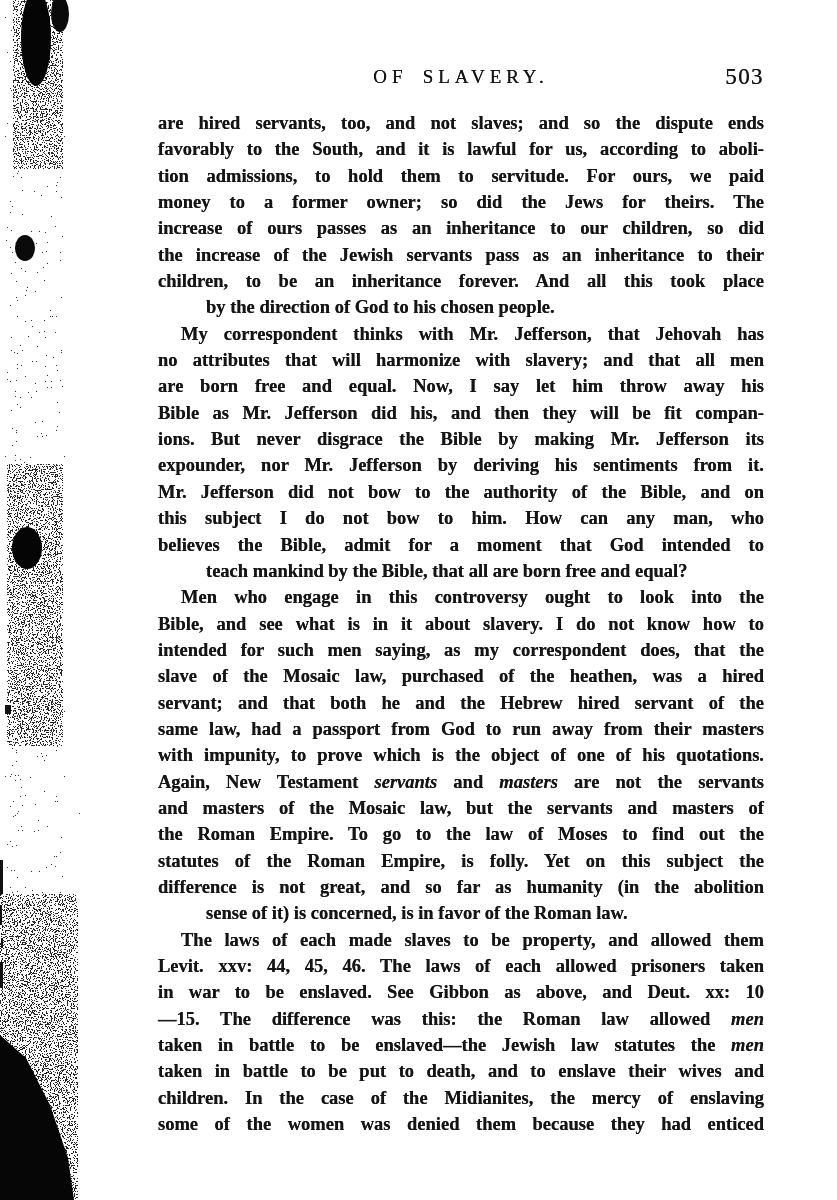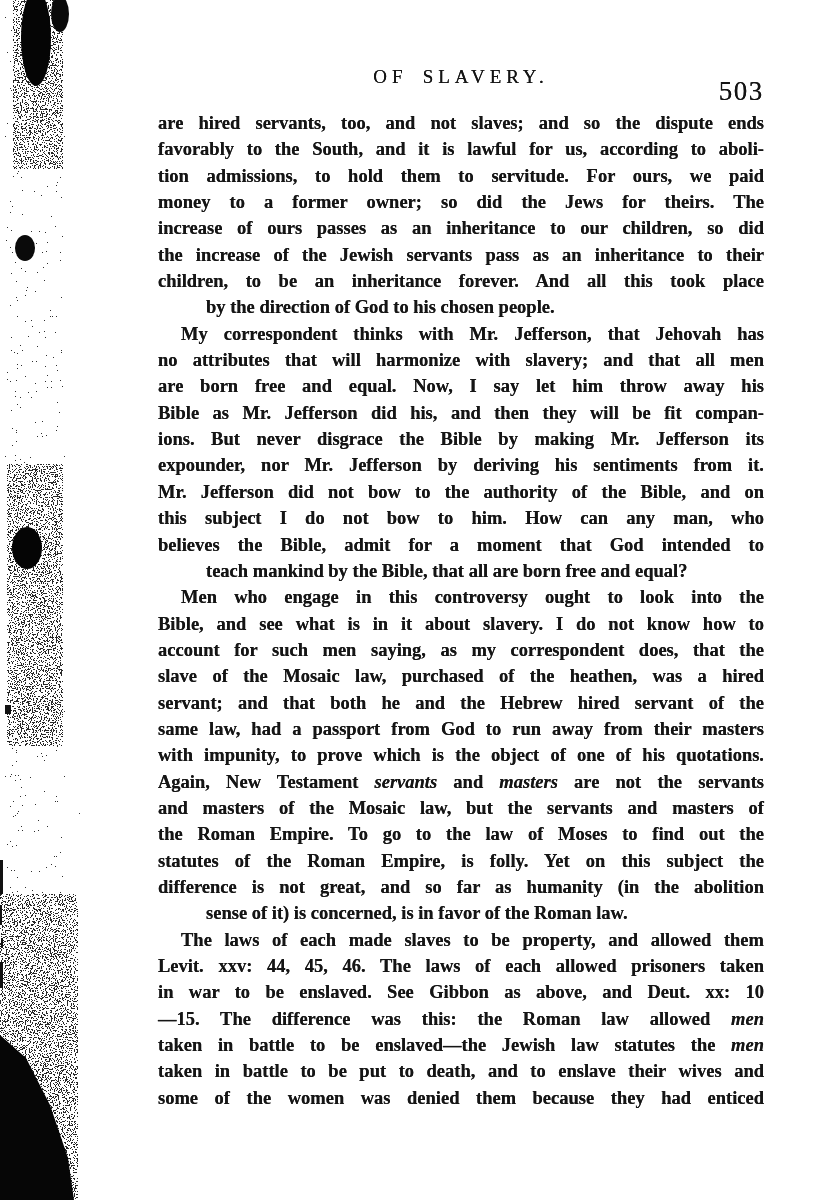--- a/index.html
+++ b/index.html
@@ -33,22 +33,22 @@
     text-align: center;
     font-size: 19px;
     letter-spacing: 0.26em;
     word-spacing: 0.30em;
     font-weight: 400;
     text-shadow: 0 0 0.6px rgba(10,10,10,0.9);
   }
   .page-number {
     position: absolute;
     right: 0;
-    top: 12px;
-    font-size: 27px;
+    top: 0;
+    font-size: 23px;
     letter-spacing: 0.06em;
     text-shadow: 0 0 0.6px rgba(10,10,10,0.9);
   }
 
   
   .text-block {
     position: absolute;
     left: 158px;
     top: 110px;
     width: 606px;
@@ -163,36 +163,37 @@
         <div class="line">ions.  But never disgrace the Bible by making Mr. Jefferson its</div>
         <div class="line">expounder, nor Mr. Jefferson by deriving his sentiments from it.</div>
         <div class="line">Mr. Jefferson did not bow to the authority of the Bible, and on</div>
         <div class="line">this subject I do not bow to him.  How can any man, who</div>
         <div class="line">believes the Bible, admit for a moment that God intended to</div>
         <div class="line last">teach mankind by the Bible, that all are born free and equal?</div>
       </div>
       <div class="paragraph">
         <div class="line indent">Men who engage in this controversy ought to look into the</div>
         <div class="line">Bible, and see what is in it about slavery.  I do not know how to</div>
-        <div class="line">account for such men saying, as my correspondent does, that the</div>
+        <div class="line">intended for such men saying, as my correspondent does, that the</div>
         <div class="line">slave of the Mosaic law, purchased of the heathen, was a hired</div>
         <div class="line">servant; and that both he and the Hebrew hired servant of the</div>
         <div class="line">same law, had a passport from God to run away from their masters</div>
         <div class="line">with impunity, to prove which is the object of one of his quotations.</div>
         <div class="line"><span>Again, New Testament </span><span class="italic">servants</span><span> and </span><span class="italic">masters</span><span> are not the servants</span></div>
         <div class="line">and masters of the Mosaic law, but the servants and masters of</div>
         <div class="line">the Roman Empire.  To go to the law of Moses to find out the</div>
         <div class="line">statutes of the Roman Empire, is folly.  Yet on this subject the</div>
         <div class="line">difference is not great, and so far as humanity (in the abolition</div>
         <div class="line last">sense of it) is concerned, is in favor of the Roman law.</div>
       </div>
       <div class="paragraph">
         <div class="line indent">The laws of each made slaves to be property, and allowed them</div>
         <div class="line">Levit. xxv: 44, 45, 46.  The laws of each allowed prisoners taken</div>
         <div class="line">in war to be enslaved.  See Gibbon as above, and Deut. xx: 10</div>
         <div class="line"><span>—15.  The difference was this: the Roman law allowed </span><span class="italic">men</span></div>
         <div class="line"><span>taken in battle to be enslaved—the Jewish law statutes the </span><span class="italic">men</span></div>
         <div class="line">taken in battle to be put to death, and to enslave their wives and</div>
+        <div class="line">children.  In the case of the Midianites, the mercy of enslaving</div>
         <div class="line">some of the women was denied them because they had enticed</div>
       </div>
     </div>
 
 </div>
 
 </body></html>

